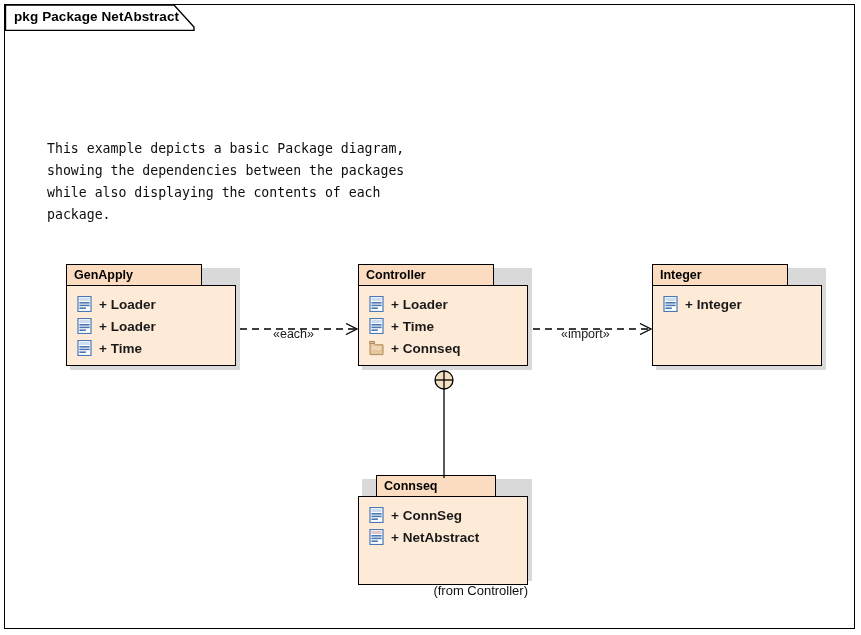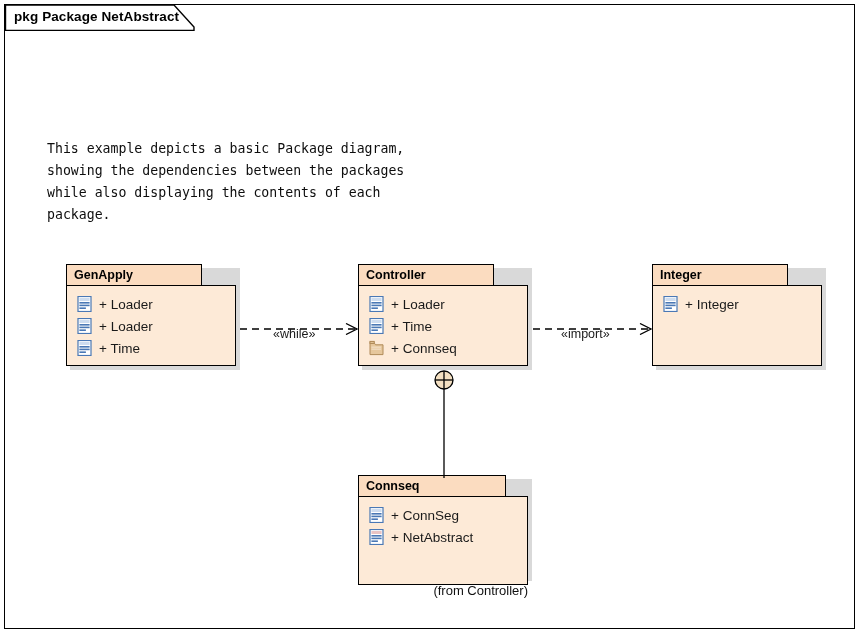--- a/index.html
+++ b/index.html
@@ -121,20 +121,21 @@
   .pkg-members {
     position: absolute;
     left: 10px;
     top: 7px;
     right: 4px;
   }
   .pkg-member {
     display: flex;
     align-items: center;
     height: 22px;
+    font-weight: bold;
   }
   .member-label {
     font-size: 13.5px;
     color: #1a1a1a;
     margin-left: 7px;
     white-space: nowrap;
   }
   .member-icon {
     flex: 0 0 auto;
     width: 15px;
@@ -197,21 +198,21 @@
     <line x1="235" y1="324" x2="352" y2="324" stroke="#000000" stroke-width="1.3" stroke-dasharray="7,5" marker-end="url(#open-arrow)"></line>
 
     <line x1="528" y1="324" x2="646" y2="324" stroke="#000000" stroke-width="1.3" stroke-dasharray="7,5" marker-end="url(#open-arrow)"></line>
 
     <line x1="439" y1="384" x2="439" y2="473" stroke="#000000" stroke-width="1.3"></line>
     <circle cx="439" cy="375" r="9" fill="#f4e0c2" stroke="#000000" stroke-width="1.3"></circle>
     <line x1="430" y1="375" x2="448" y2="375" stroke="#000000" stroke-width="1.3"></line>
     <line x1="439" y1="366" x2="439" y2="384" stroke="#000000" stroke-width="1.3"></line>
   </svg>
 
-  <span class="conn-label" style="left:268px; top:322px;">«while»</span>
+  <span class="conn-label" style="left:268px; top:322px;">«each»</span>
   <span class="conn-label" style="left:556px; top:322px;">«import»</span>
 
   <div class="package" style="left:61px; top:259px; width:205px; height:102px;">
     <div class="pkg-shadow" style="width:170px; height:102px;"></div>
     <div class="pkg-header" style="width:136px;">
       <span class="pkg-header-label">GenApply</span>
     </div>
     <div class="pkg-body" style="top:21px; width:170px; height:81px;">
       <div class="pkg-members">
 
@@ -315,21 +316,21 @@
           </svg>
           <span class="member-label">+ Integer</span>
         </div>
 
       </div>
     </div>
   </div>
 
   <div class="package" style="left:353px; top:470px; width:170px; height:102px;">
     <div class="pkg-shadow" style="width:170px; height:102px;"></div>
-    <div class="pkg-header" style="width:148px;">
+    <div class="pkg-header" style="width:120px;margin-left:18px;">
       <span class="pkg-header-label">Connseq</span>
     </div>
     <div class="pkg-body" style="top:21px; width:170px; height:89px;">
       <div class="pkg-members">
 
         <div class="pkg-member">
           <svg class="member-icon" viewBox="0 0 15 16">
             <rect x="1" y="0.5" width="13" height="15" fill="#ffffff" stroke="#4a78b5" stroke-width="1.2"></rect>
             <rect x="2.4" y="2" width="10.2" height="3" fill="#cddcef"></rect>
             <rect x="2.4" y="6" width="10.2" height="1.6" fill="#4a78b5"></rect>

